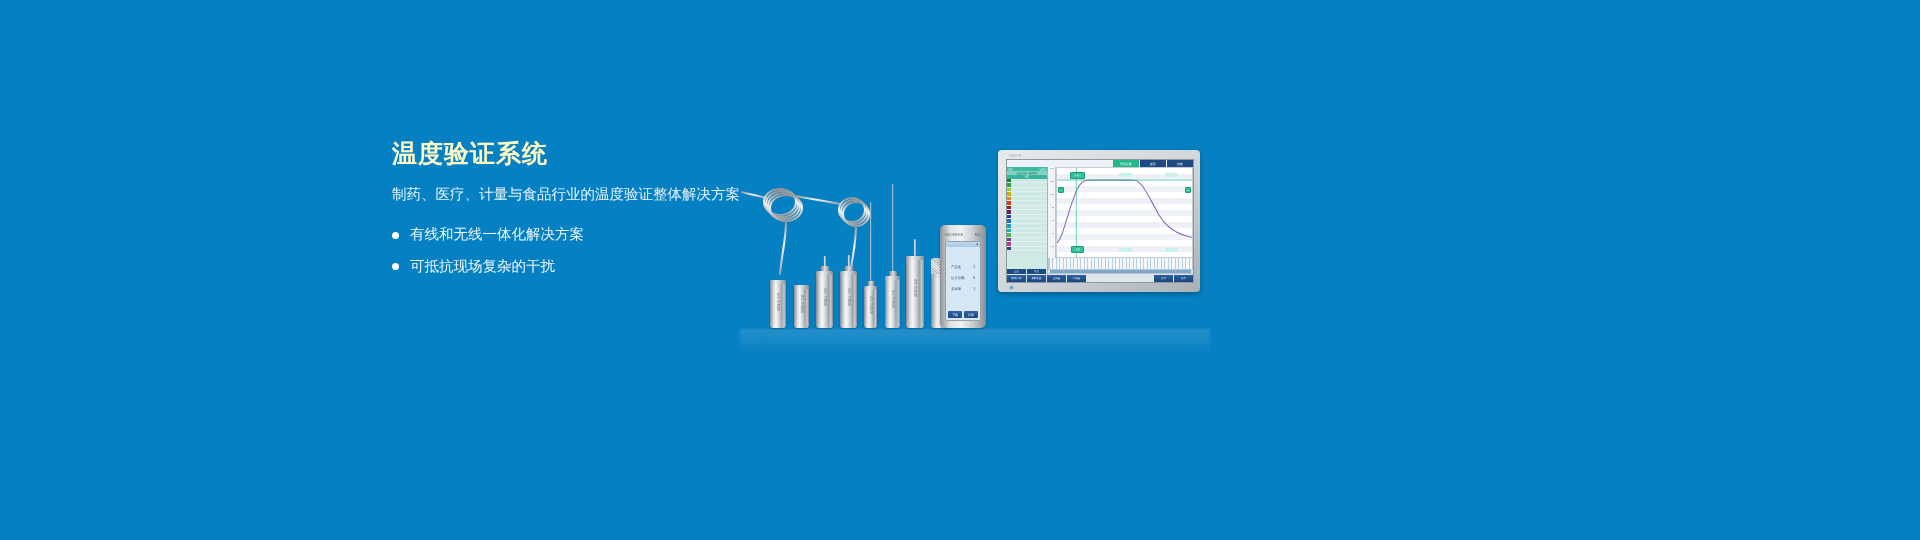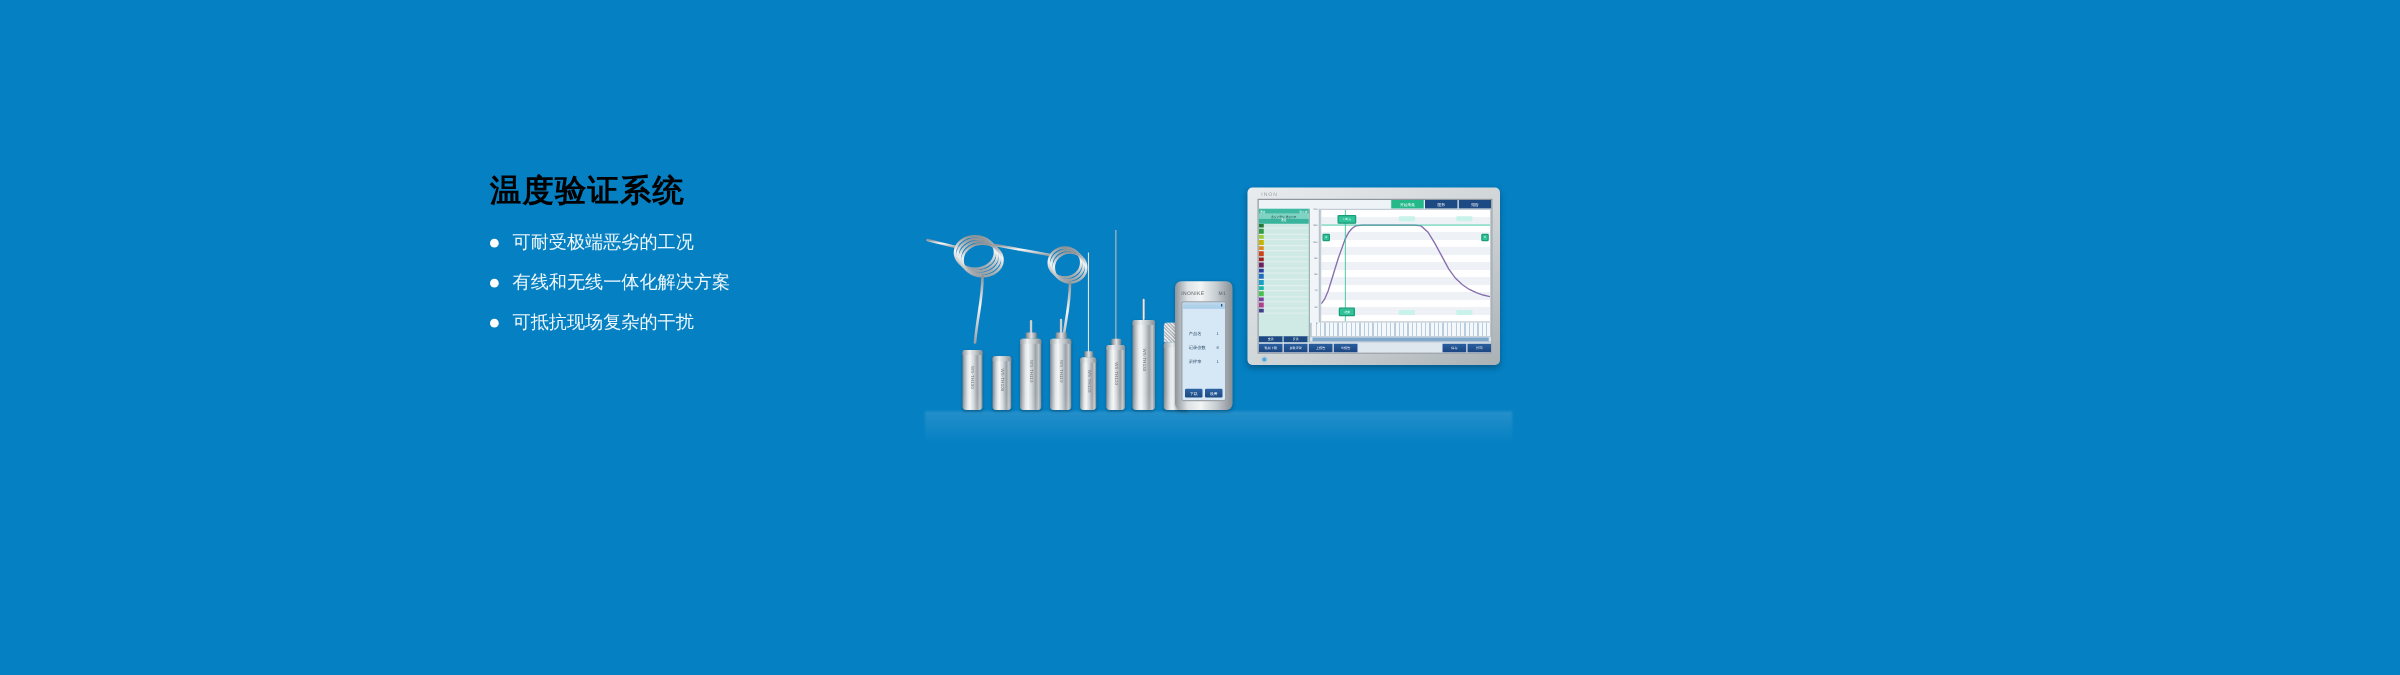--- a/index.html
+++ b/index.html
@@ -6,21 +6,21 @@
   body{
     width:1920px;height:540px;overflow:hidden;
     font-family:"Liberation Sans","DejaVu Sans",sans-serif;
     background:#0580c3;
   }
   .banner{position:relative;width:1920px;height:540px;background:#0580c3;overflow:hidden;}
 
   
   .copy{position:absolute;left:392px;top:138px;width:420px;}
   .headline{
-    font-size:25px;font-weight:bold;color:#000000;letter-spacing:1px;
+    font-size:25px;font-weight:bold;color:#fef9c3;letter-spacing:1px;
     line-height:1.2;margin:0 0 16px 0;white-space:nowrap;
   }
   .subhead{
     font-size:14.5px;color:#e9f5fc;line-height:1.4;margin:0 0 20px 0;white-space:nowrap;
     font-weight:normal;
   }
   .bullets{list-style:none;margin:0;padding:0;}
   .bullet{
     display:flex;align-items:center;margin-bottom:10px;
   }
@@ -157,25 +157,22 @@
     background:linear-gradient(to bottom,rgba(255,255,255,.13),rgba(255,255,255,0));
     filter:blur(1px);}
 </style>
 </head>
 <body>
 
 <div class="banner">
 
   <div class="copy">
     <h1 class="headline">温度验证系统</h1>
+    <p class="subhead">制药、医疗、计量与食品行业的温度验证整体解决方案</p>
     <ul class="bullets">
-      <li class="bullet">
-        <span class="bullet-dot"></span>
-        <span class="bullet-text">可耐受极端恶劣的工况</span>
-      </li>
       <li class="bullet">
         <span class="bullet-dot"></span>
         <span class="bullet-text">有线和无线一体化解决方案</span>
       </li>
       <li class="bullet">
         <span class="bullet-dot"></span>
         <span class="bullet-text">可抵抗现场复杂的干扰</span>
       </li>
     </ul>
   </div>

